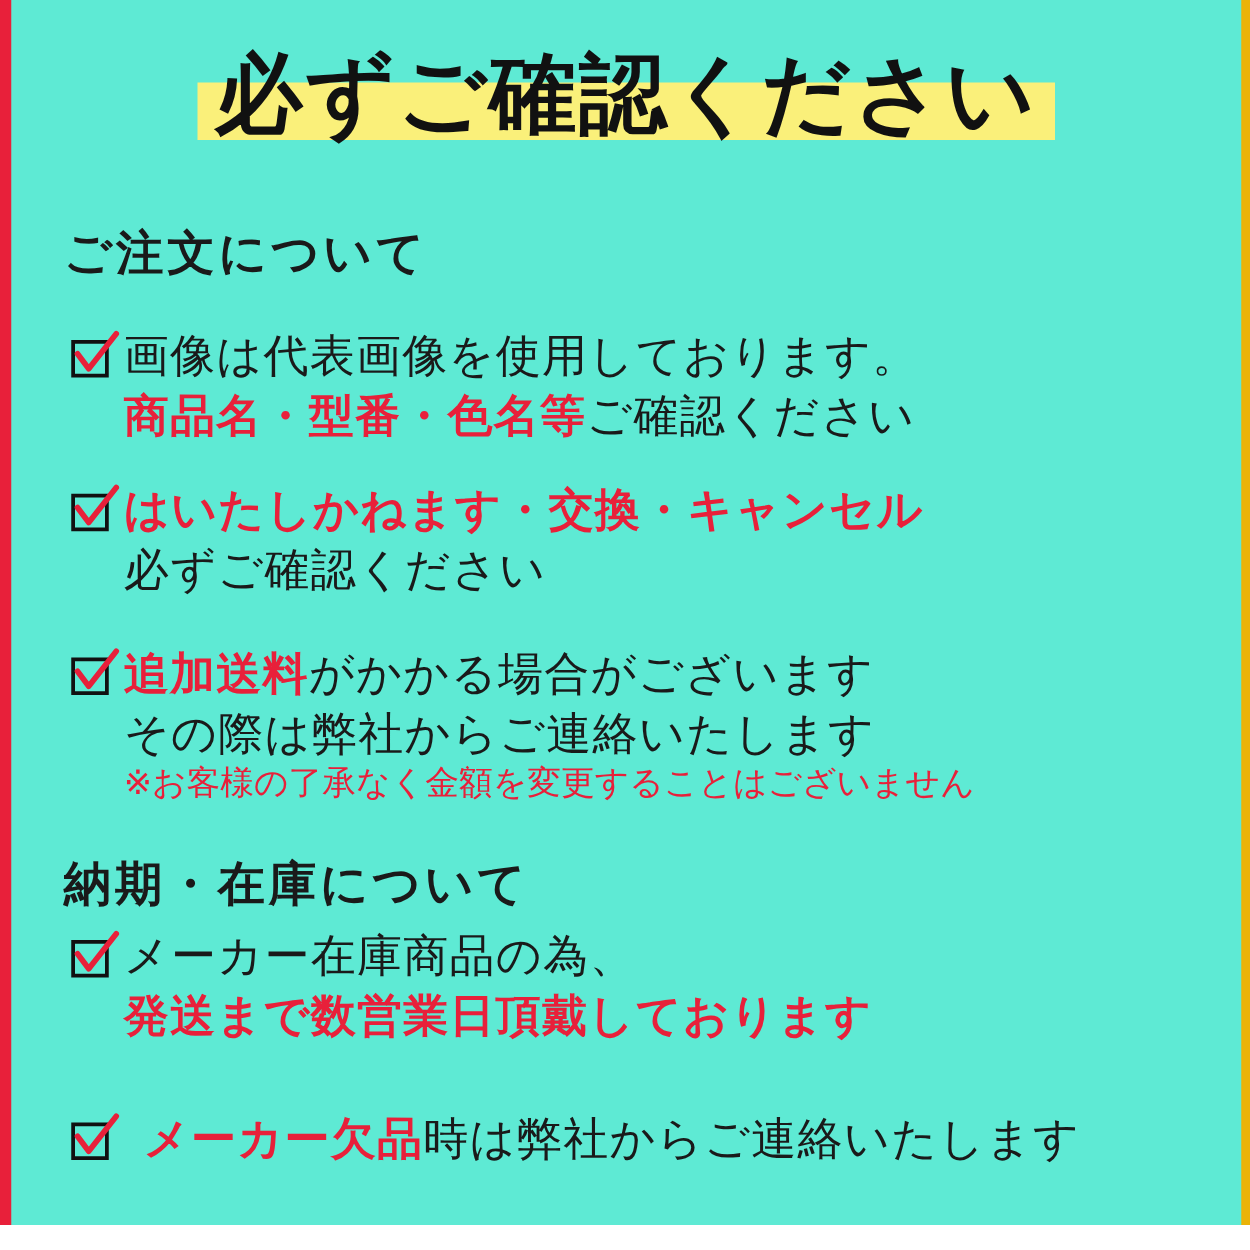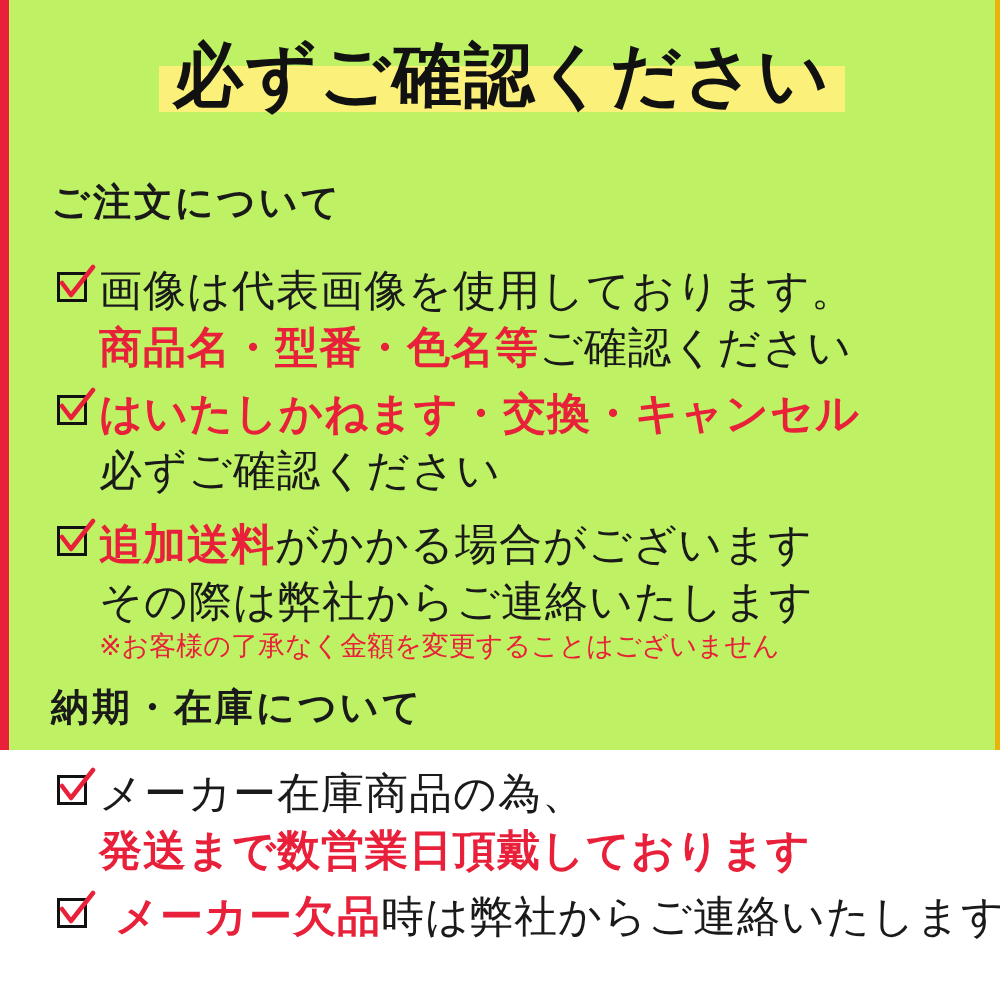--- a/index.html
+++ b/index.html
@@ -9,25 +9,25 @@
   body {
     width: 1000px;
     height: 1000px;
     background: #ffffff;
     font-family: "DejaVu Sans", "Liberation Sans", sans-serif;
     overflow: hidden;
   }
   .page {
     position: relative;
     width: 1000px;
-    height: 750px;
+    height: 980px;
     box-sizing: border-box;
     border-left: 9px solid #e8203a;
-    border-right: 5px solid #eab308;
-    background: #bef264;
+    border-right: 7px solid #eab308;
+    background: #5eead4;
   }
   .inner {
     position: relative;
     width: 100%;
     height: 100%;
     padding: 0;
   }
 
   
   .title-wrap {
@@ -101,39 +101,39 @@
     position: absolute;
     left: 0;
     top: -4px;
     width: 42px;
     height: 42px;
   }
   .lines {
     display: block;
   }
   .line {
-    font-size: 43px;
+    font-size: 36px;
     line-height: 1.32;
     color: #1a1a1a;
     letter-spacing: 1px;
     white-space: nowrap;
   }
   .line.small {
     font-size: 27px;
     line-height: 1.2;
     letter-spacing: 0px;
   }
   .red { color: #e8203a; font-weight: bold; margin-top: 44px; }
   .blk { color: #1a1a1a; }
   .red-small { color: #e8203a; }
 
   #item1 { left: 46px; top: 262px; }
   #item2 { left: 46px; top: 385px; }
   #item3 { left: 46px; top: 516px; }
-  #item4 { left: 46px; top: 765px; }
+  #item4 { left: 46px; top: 742px; }
   #item5 { left: 46px; top: 888px; gap: 16px; }
 </style>
 </head>
 <body>
 
 <div class="page">
   <div class="inner">
 
     <div class="title-wrap">
       <div class="title">

